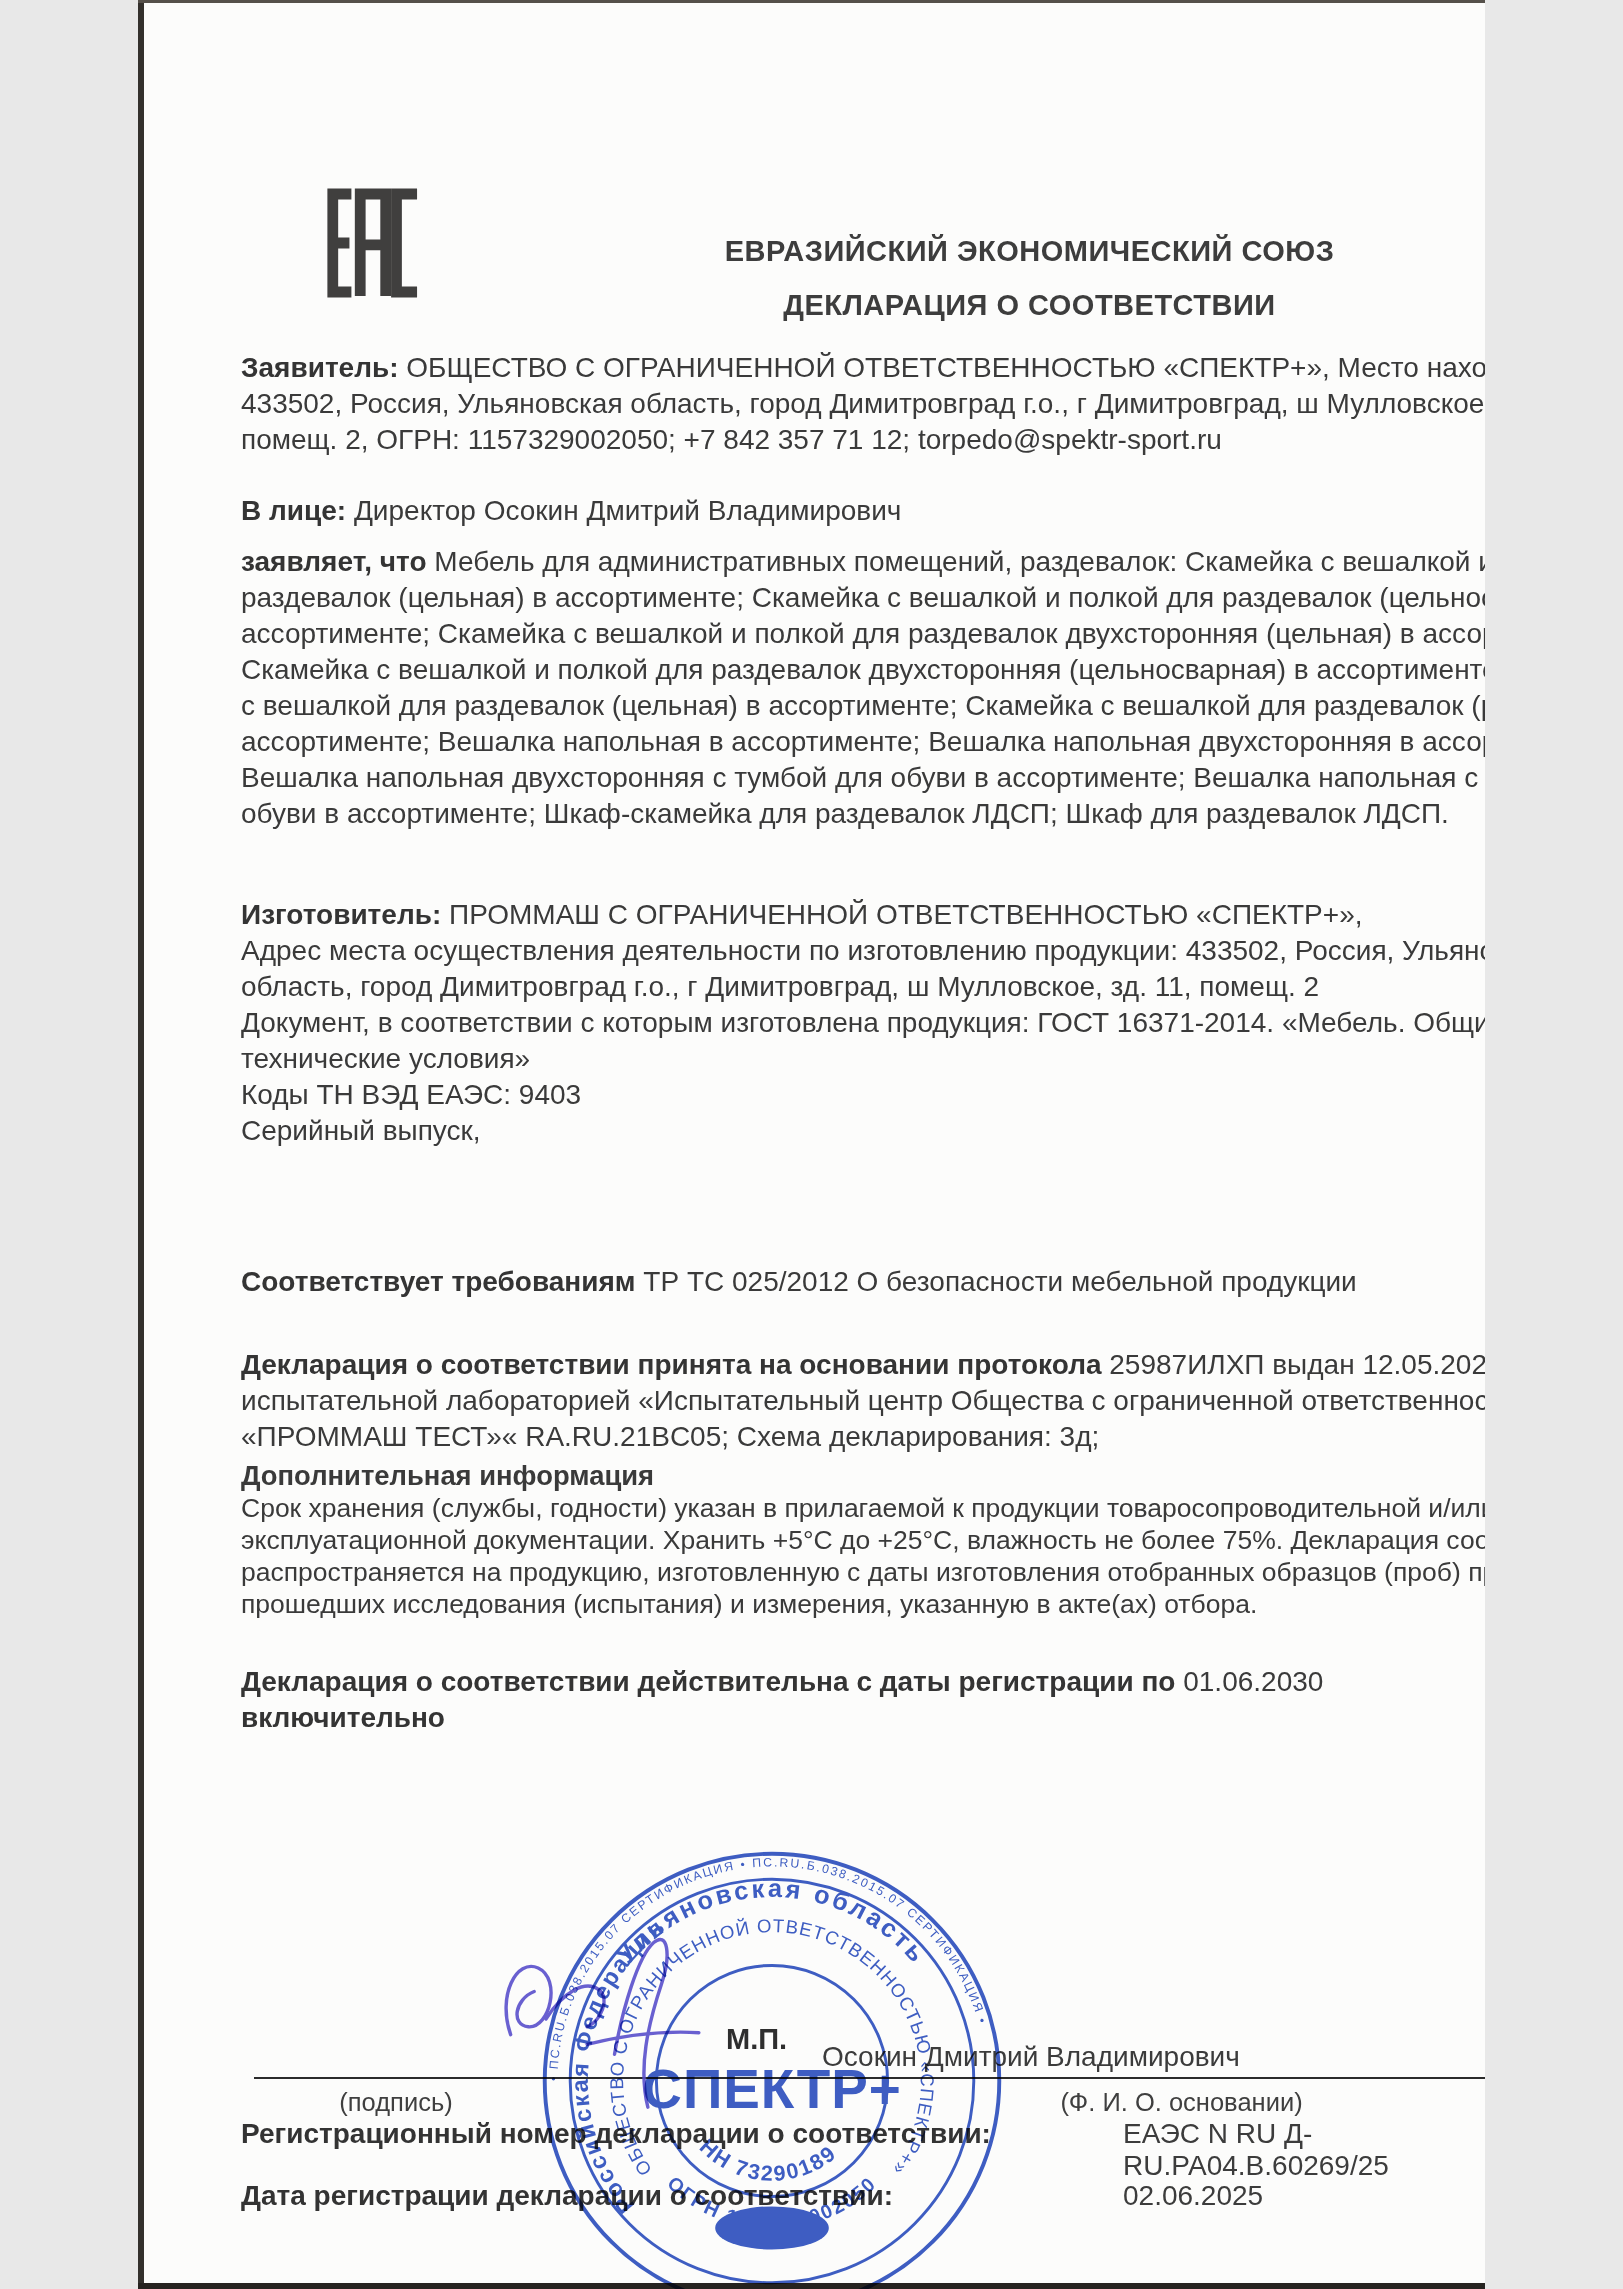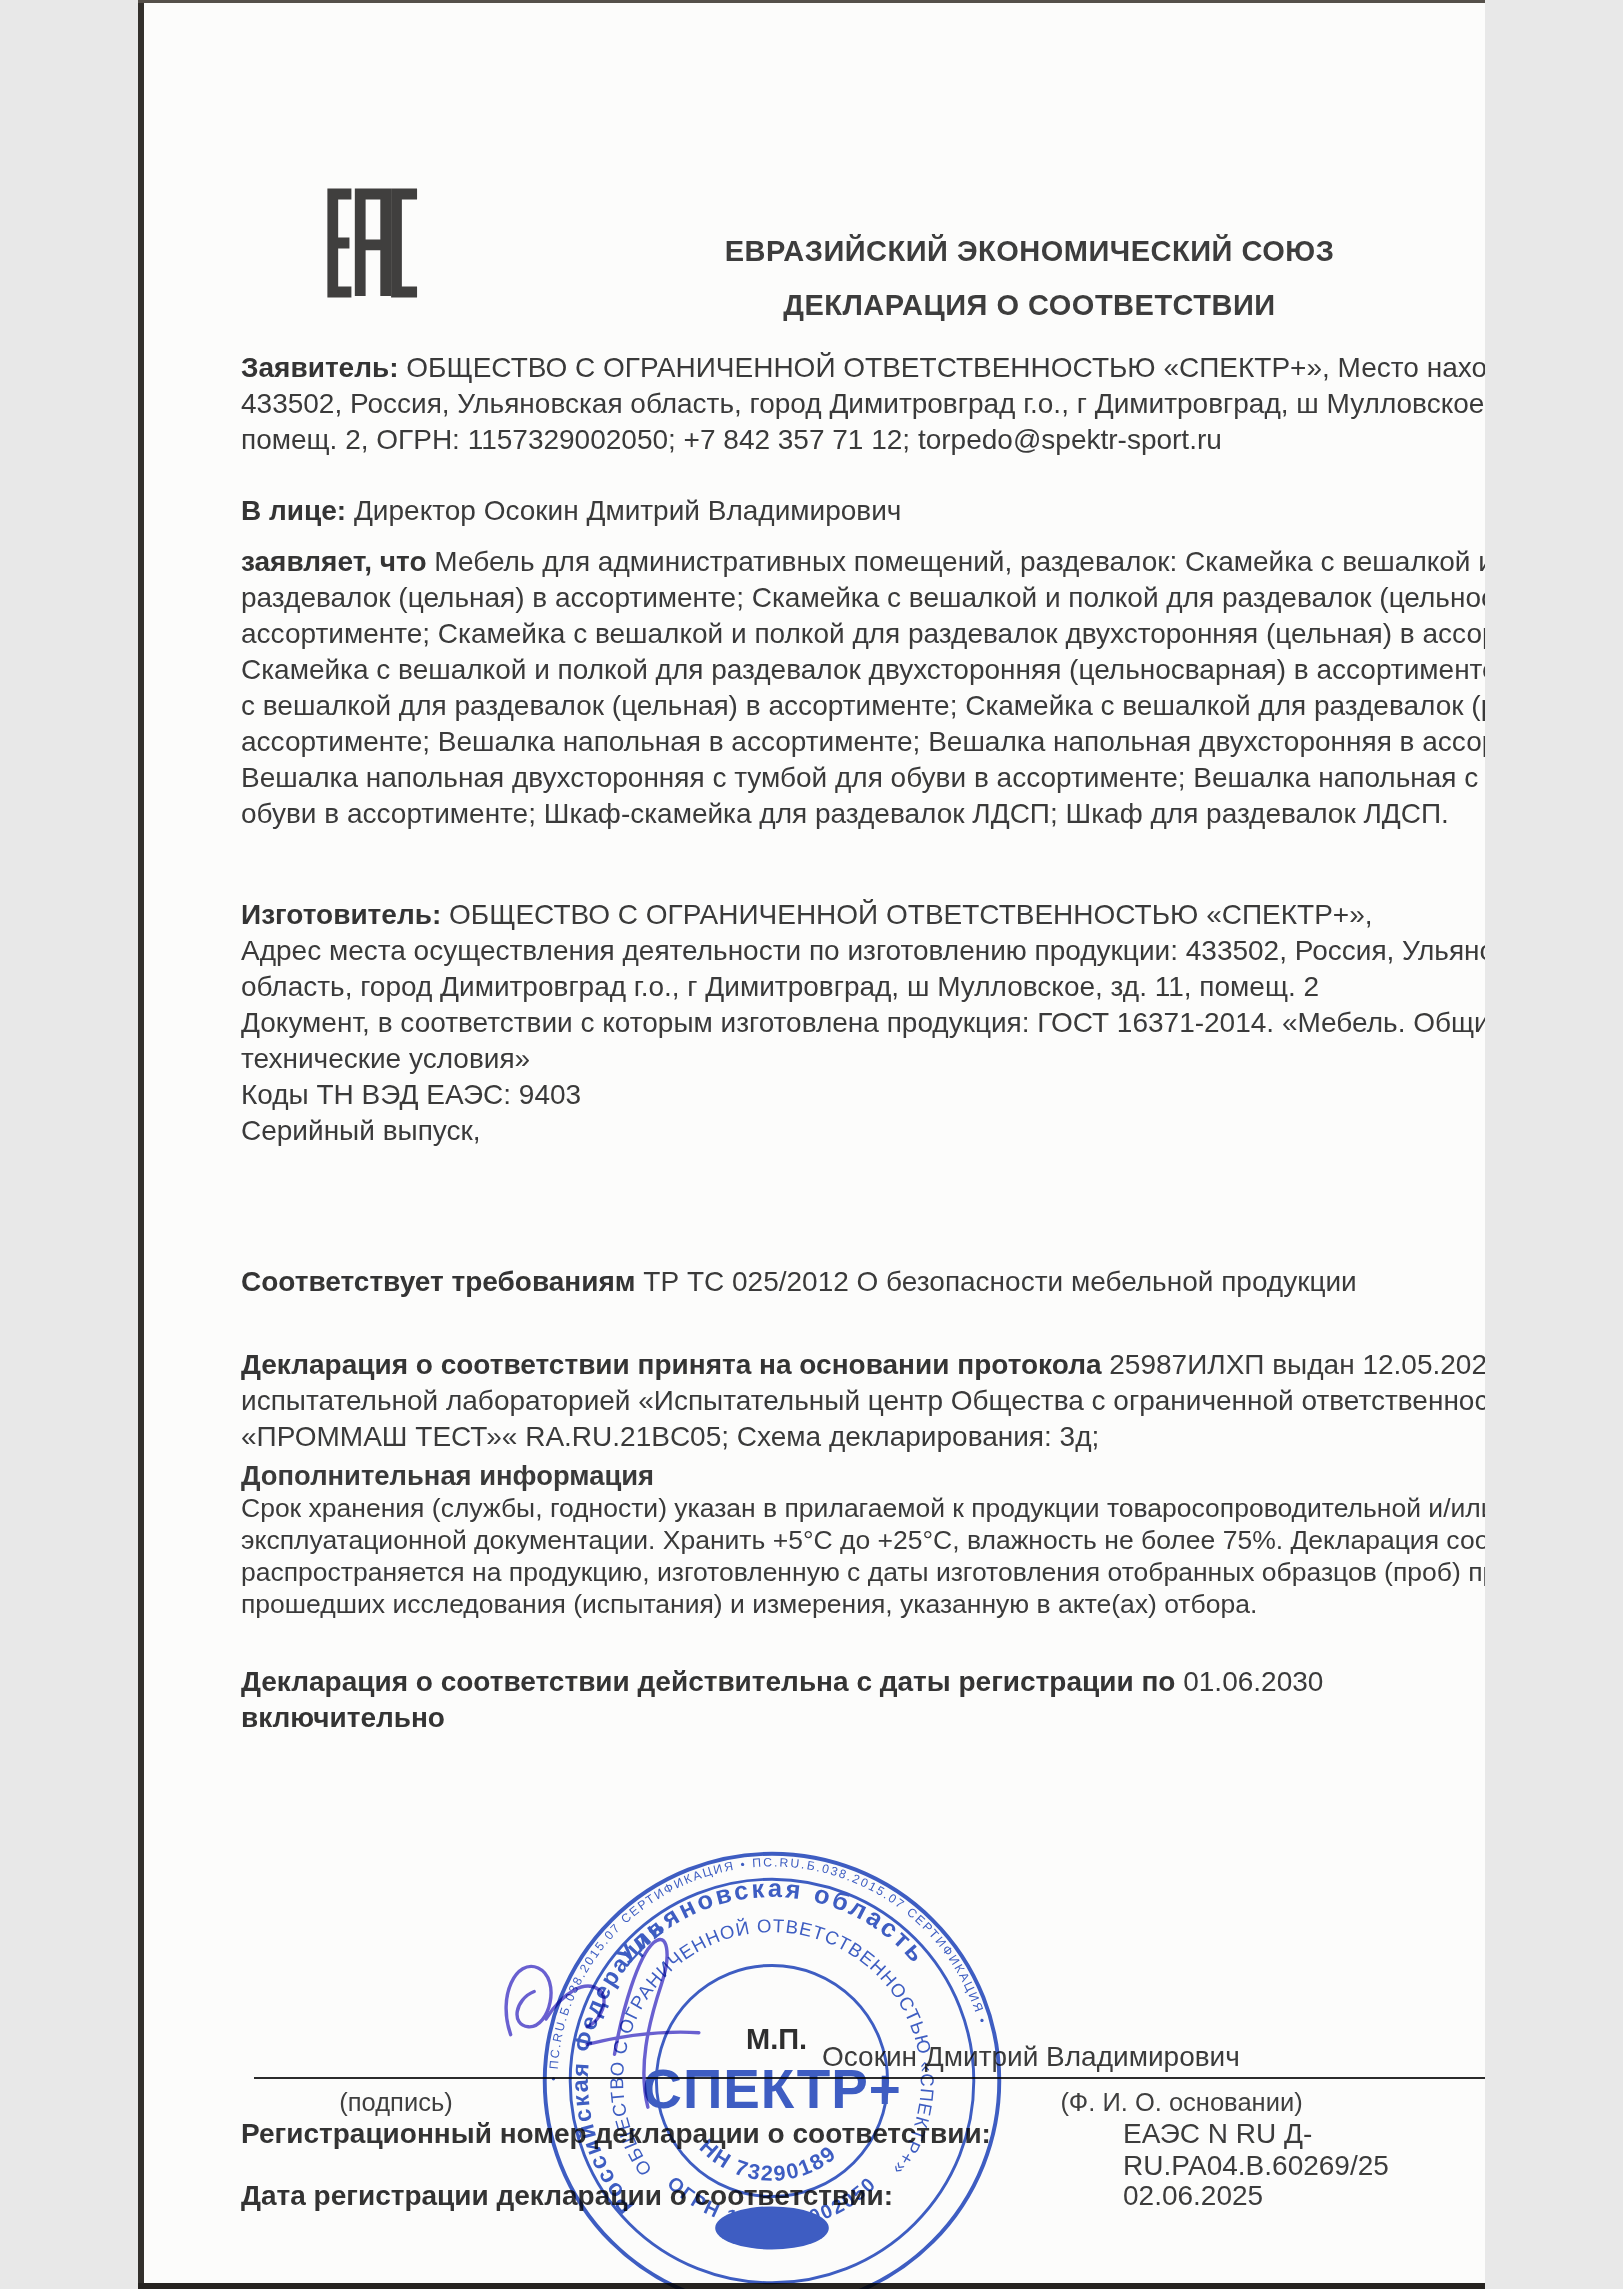--- a/index.html
+++ b/index.html
@@ -286,21 +286,21 @@
 
   <div class="abs body-text" style="left:103px;top:493px;width:1416px;">
     <b>В лице:</b><span> Директор Осокин Дмитрий Владимирович</span>
   </div>
 
   <div class="abs body-text" style="left:103px;top:544px;width:1419px;">
     <b>заявляет, что</b><span> Мебель для административных помещений, раздевалок: Скамейка с вешалкой и полкой для раздевалок (цельная) в ассортименте; Скамейка с вешалкой и полкой для раздевалок (цельносварная) в ассортименте; Скамейка с вешалкой и полкой для раздевалок двухсторонняя (цельная) в ассортименте; Скамейка с вешалкой и полкой для раздевалок двухсторонняя (цельносварная) в ассортименте; Скамейка с вешалкой для раздевалок (цельная) в ассортименте; Скамейка с вешалкой для раздевалок (разборная) в ассортименте; Вешалка напольная в ассортименте; Вешалка напольная двухсторонняя в ассортименте; Вешалка напольная двухсторонняя с тумбой для обуви в ассортименте; Вешалка напольная с тумбой для обуви в ассортименте; Шкаф-скамейка для раздевалок ЛДСП; Шкаф для раздевалок ЛДСП.</span>
   </div>
 
   <div class="abs body-text" style="left:103px;top:897px;width:1419px;">
-    <div><b>Изготовитель:</b><span> ОБЩЕСТВО С ОГРАНИЧЕННОЙ ОТВЕТСТВЕННОСТЬЮ «СПЕКТР+»,</span></div>
+    <div><b>Изготовитель:</b><span> ПРОММАШ С ОГРАНИЧЕННОЙ ОТВЕТСТВЕННОСТЬЮ «СПЕКТР+»,</span></div>
     <div>Адрес места осуществления деятельности по изготовлению продукции: 433502, Россия, Ульяновская область, город Димитровград г.о., г Димитровград, ш Мулловское, зд. 11, помещ. 2</div>
     <div>Документ, в соответствии с которым изготовлена продукция: ГОСТ 16371-2014. «Мебель. Общие технические условия»</div>
     <div>Коды ТН ВЭД ЕАЭС: 9403</div>
     <div>Серийный выпуск,</div>
   </div>
 
   <div class="abs body-text" style="left:103px;top:1264px;width:1419px;">
     <b>Соответствует требованиям</b><span> ТР ТС 025/2012 О безопасности мебельной продукции</span>
   </div>
 
@@ -311,21 +311,21 @@
   <div class="abs" style="left:103px;top:1460px;width:1419px;">
     <div class="small-text" style="font-weight:700;font-size:27.4px;">Дополнительная информация</div>
     <div class="small-text">Срок хранения (службы, годности) указан в прилагаемой к продукции товаросопроводительной и/или эксплуатационной документации. Хранить +5°С до +25°С, влажность не более 75%. Декларация соответствия распространяется на продукцию, изготовленную с даты изготовления отобранных образцов (проб) продукции, прошедших исследования (испытания) и измерения, указанную в акте(ах) отбора.</div>
   </div>
 
   <div class="abs body-text" style="left:103px;top:1664px;width:1419px;">
     <div><b>Декларация о соответствии действительна с даты регистрации по</b><span> 01.06.2030</span></div>
     <div><b>включительно</b></div>
   </div>
 
-  <div class="abs mp" style="left:588px;top:2023px;margin-left:20px;">М.П.</div>
+  <div class="abs mp" style="left:588px;top:2023px;">М.П.</div>
 
   <div class="abs" style="left:684px;top:2041px;font-size:28px;color:#3b3b3b;">Осокин Дмитрий Владимирович</div>
 
   <div class="abs rule" style="left:116px;top:2077px;width:1384px;"></div>
   <div class="abs caption" style="left:165px;top:2088px;width:186px;">(подпись)</div>
   <div class="abs caption" style="left:872px;top:2088px;width:343px;">(Ф. И. О. основании)</div>
 
   <div class="abs footer-label" style="left:103px;top:2118px;">Регистрационный номер декларации о соответствии:</div>
   <div class="abs footer-value" style="left:985px;top:2118px;">ЕАЭС N RU Д-RU.РА04.В.60269/25</div>
   <div class="abs footer-label" style="left:103px;top:2180px;">Дата регистрации декларации о соответствии:</div>

